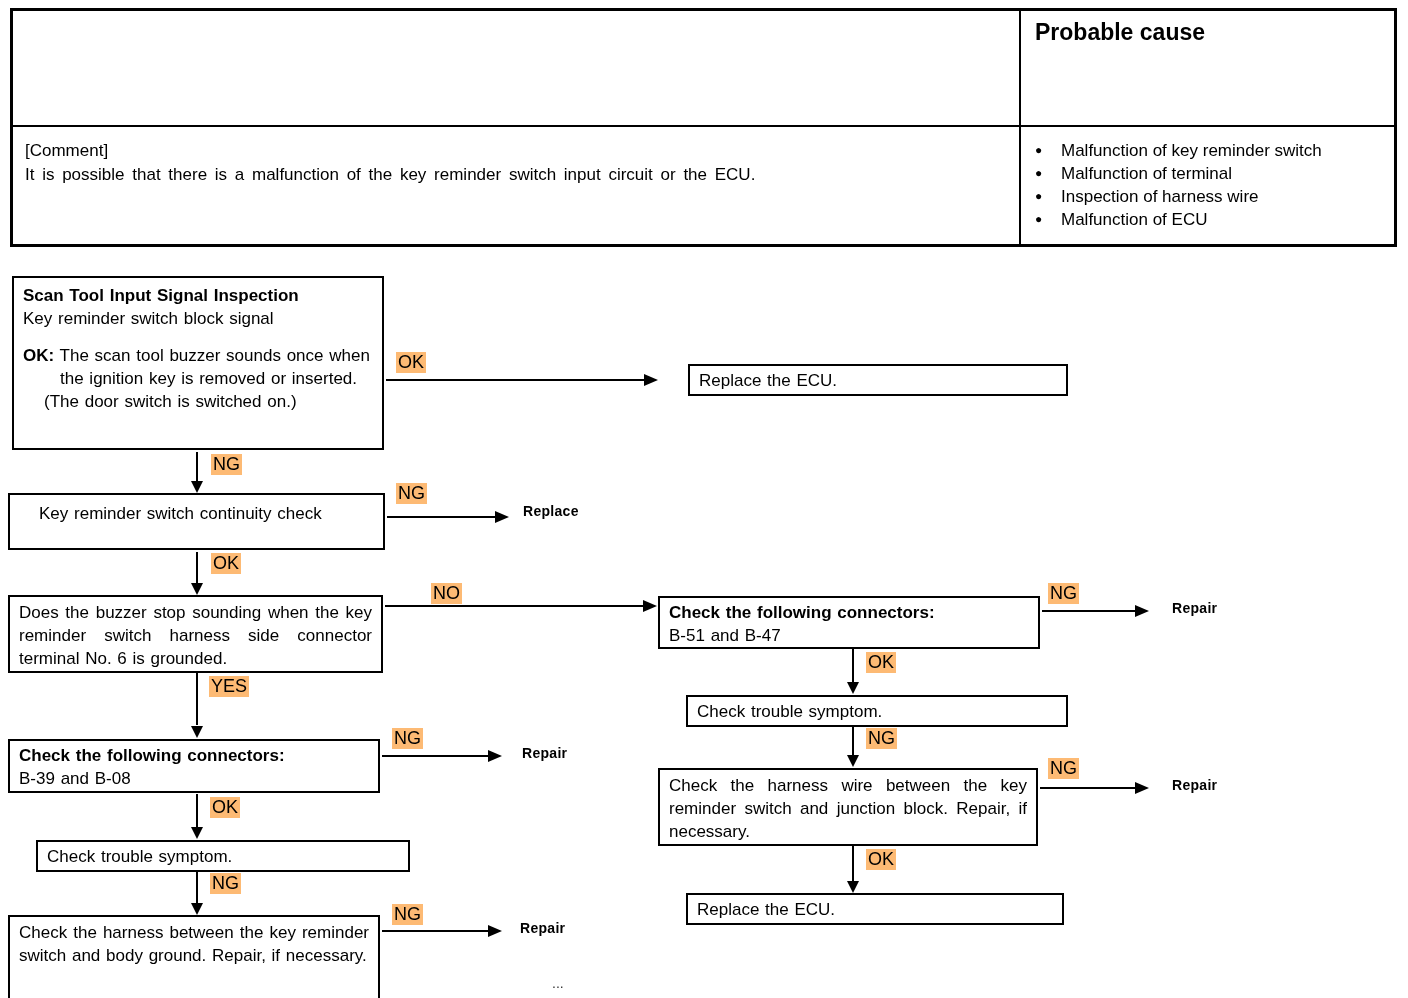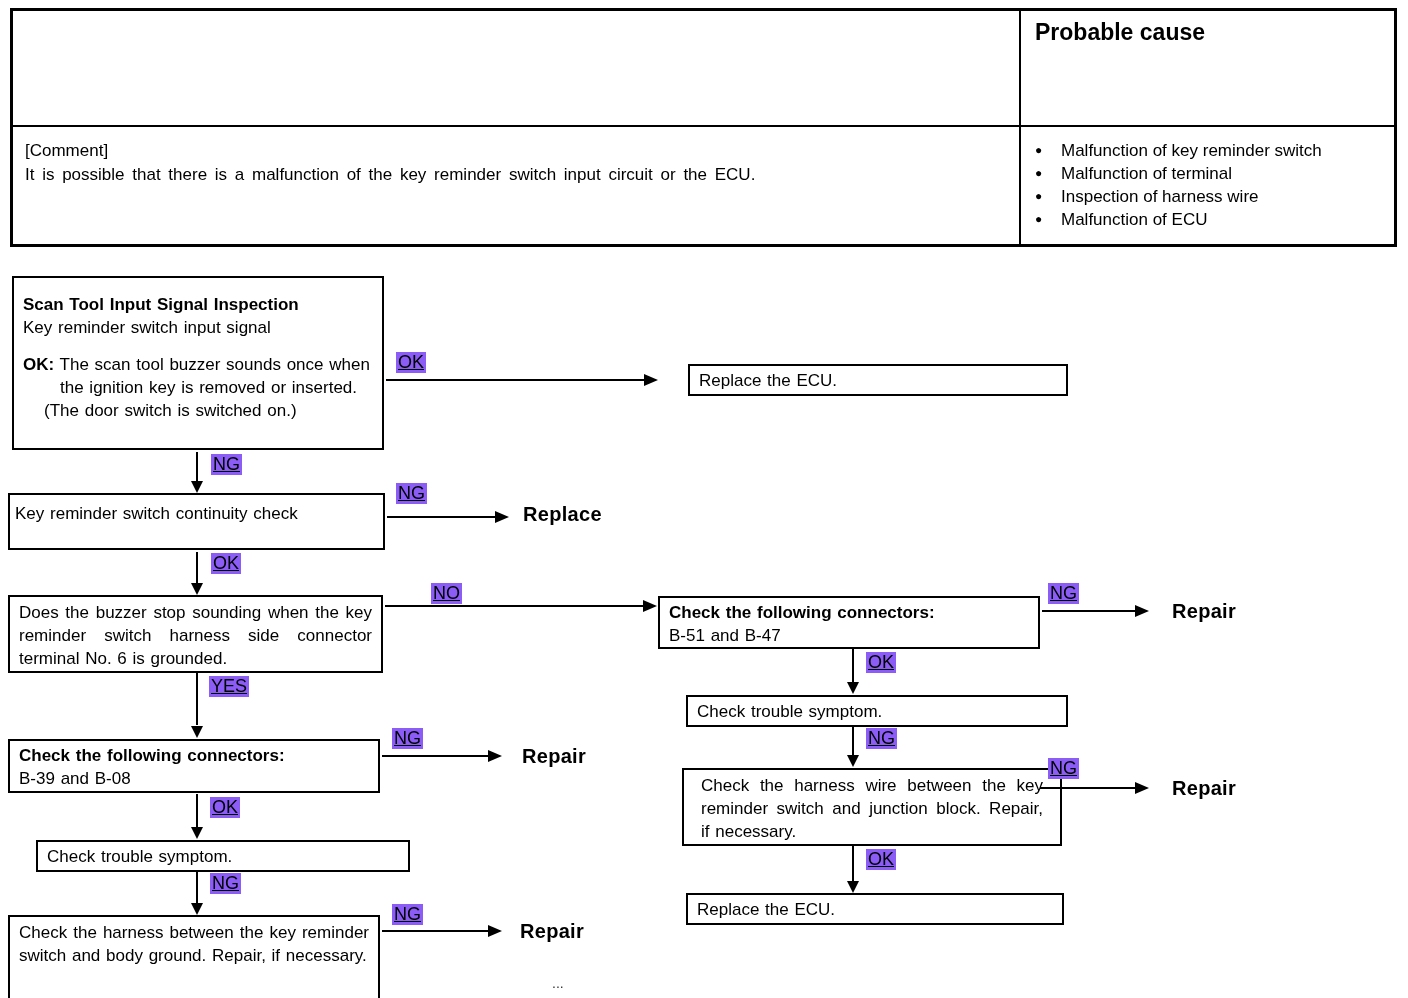--- a/index.html
+++ b/index.html
@@ -13,31 +13,31 @@
   .tbl .vdiv{position:absolute;left:1006px;top:0;width:2px;height:100%;background:#000;}
   .tbl .hdiv{position:absolute;left:0;top:114px;width:100%;height:2px;background:#000;}
   .problem-title{position:absolute;left:12px;top:8px;width:985px;font-size:23px;font-weight:bold;line-height:31px;letter-spacing:.2px;}
   .probable-title{position:absolute;left:1022px;top:8px;font-size:23px;font-weight:bold;}
   .comment{position:absolute;left:12px;top:128px;width:970px;font-size:17px;line-height:24px;word-spacing:3px;}
   .causes{position:absolute;left:1022px;top:128px;width:360px;font-size:17px;line-height:23px;}
   .cause{display:flex;align-items:flex-start;}
   .cause .dot{width:26px;flex:0 0 26px;font-size:12px;line-height:23px;}
   
   .box{position:absolute;border:2px solid #000;background:#fff;font-size:17px;line-height:23px;word-spacing:1px;box-sizing:border-box;}
-  .pad{padding:15px 9px;}
+  .pad{padding:6px 9px;}
   .vcenter{display:flex;align-items:center;padding:14px 9px;margin-left:28px;}
   .bold{font-weight:bold;}
   .okblock{padding-left:37px;text-indent:-37px;margin-top:14px;}
   .note{padding-left:21px;}
   .hline{position:absolute;height:2px;background:#000;}
   .vline{position:absolute;width:2px;background:#000;}
   .ah-r{position:absolute;width:0;height:0;border-top:6px solid transparent;border-bottom:6px solid transparent;border-left:14px solid #000;}
   .ah-d{position:absolute;width:0;height:0;border-left:6px solid transparent;border-right:6px solid transparent;border-top:12px solid #000;}
-  .lbl{position:absolute;font-size:18px;background:#8b5cf6;padding:0 2px;text-decoration:underline;}
-  .result{position:absolute;font-size:20px;font-weight:bold;letter-spacing:.3px;}
+  .lbl{position:absolute;font-size:18px;background:#fdba74;padding:0 2px;}
+  .result{position:absolute;font-size:14px;font-weight:bold;letter-spacing:.3px;}
   .artifact{position:absolute;font-size:14px;color:#333;}
 </style>
 </head>
 <body>
 
 <div class="tbl">
   <div class="vdiv"></div>
   <div class="hdiv"></div>
 
 
@@ -63,40 +63,40 @@
     </div>
     <div class="cause">
       <span class="dot">●</span>
       <span>Malfunction of  ECU</span>
     </div>
   </div>
 </div>
 
 <div class="box pad" style="left:12px;top:276px;width:372px;height:174px;">
   <div class="bold">Scan Tool Input Signal Inspection</div>
-  <div>Key reminder switch input signal</div>
+  <div>Key reminder switch block signal</div>
   <div class="okblock">
     <span class="bold">OK:</span>
     <span>The scan tool buzzer sounds once when the ignition key is removed or inserted.</span>
   </div>
   <div class="note">(The door switch is switched on.)</div>
 </div>
 
 <span class="lbl" style="left:396px;top:352px;">OK</span>
 <div class="hline" style="left:386px;top:379px;width:260px;"></div>
 <div class="ah-r" style="left:644px;top:374px;"></div>
 <div class="box vcenter" style="left:660px;top:364px;width:380px;height:30px;">
   <span>Replace the ECU.</span>
 </div>
 
 <div class="vline" style="left:196px;top:452px;height:32px;"></div>
 <span class="lbl" style="left:211px;top:454px;">NG</span>
 <div class="ah-d" style="left:191px;top:481px;"></div>
 
-<div class="box" style="left:8px;top:493px;width:377px;height:57px;padding:7px 5px;">
+<div class="box" style="left:8px;top:493px;width:377px;height:57px;padding:7px 29px;">
   <span>Key reminder switch continuity check</span>
 </div>
 <span class="lbl" style="left:396px;top:483px;">NG</span>
 <div class="hline" style="left:387px;top:516px;width:110px;"></div>
 <div class="ah-r" style="left:495px;top:511px;"></div>
 <span class="result" style="left:523px;top:503px;">Replace</span>
 
 <div class="vline" style="left:196px;top:552px;height:32px;"></div>
 <span class="lbl" style="left:211px;top:553px;">OK</span>
 <div class="ah-d" style="left:191px;top:583px;"></div>
@@ -120,21 +120,21 @@
 <div class="vline" style="left:852px;top:649px;height:34px;"></div>
 <span class="lbl" style="left:866px;top:652px;">OK</span>
 <div class="ah-d" style="left:847px;top:682px;"></div>
 <div class="box vcenter" style="left:658px;top:695px;width:382px;height:29px;">
   <span>Check trouble symptom.</span>
 </div>
 
 <div class="vline" style="left:852px;top:726px;height:30px;"></div>
 <span class="lbl" style="left:866px;top:728px;">NG</span>
 <div class="ah-d" style="left:847px;top:755px;"></div>
-<div class="box" style="left:658px;top:768px;width:380px;height:78px;padding:4px 17px;text-align:justify;margin-left:24px;">
+<div class="box" style="left:658px;top:768px;width:380px;height:78px;padding:4px 9px;text-align:justify;">
   <span>Check the harness wire between the key reminder switch and junction block. Repair, if necessary.</span>
 </div>
 <span class="lbl" style="left:1048px;top:758px;">NG</span>
 <div class="hline" style="left:1040px;top:787px;width:97px;"></div>
 <div class="ah-r" style="left:1135px;top:782px;"></div>
 <span class="result" style="left:1172px;top:777px;">Repair</span>
 
 <div class="vline" style="left:852px;top:846px;height:36px;"></div>
 <span class="lbl" style="left:866px;top:849px;">OK</span>
 <div class="ah-d" style="left:847px;top:881px;"></div>

